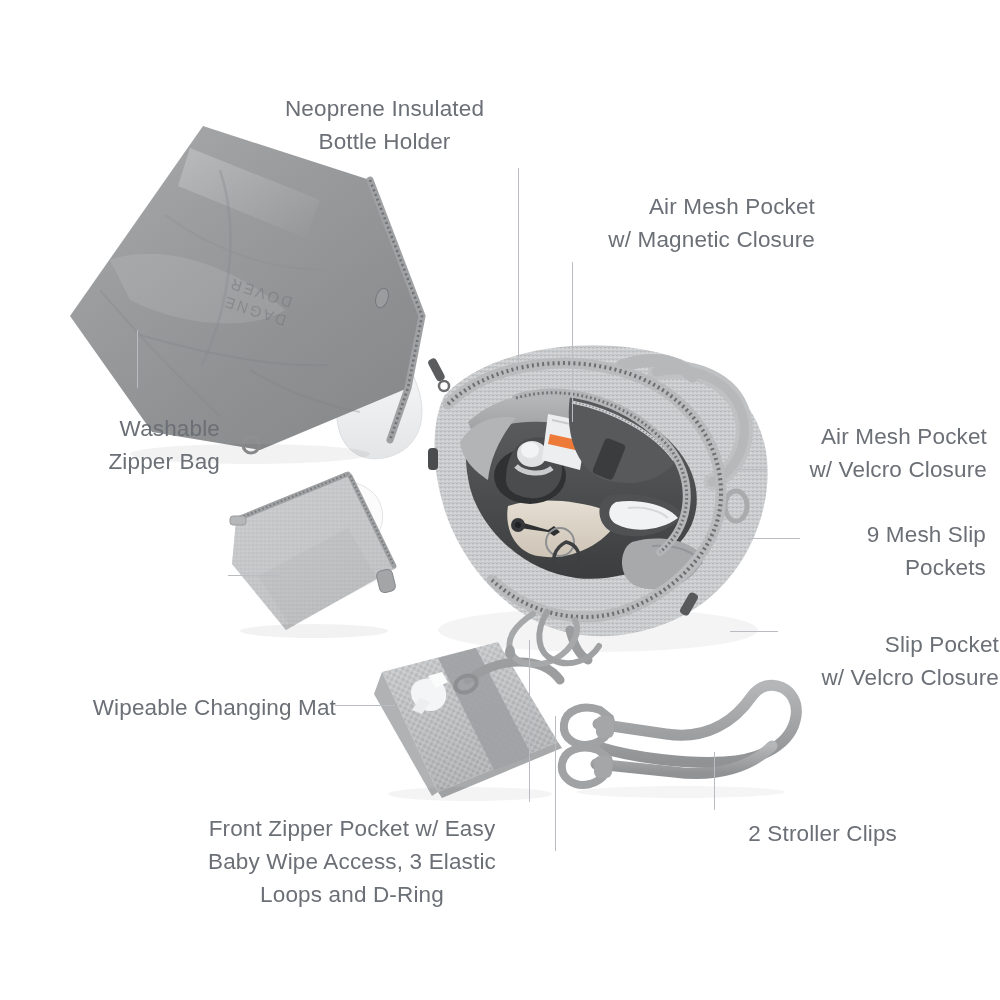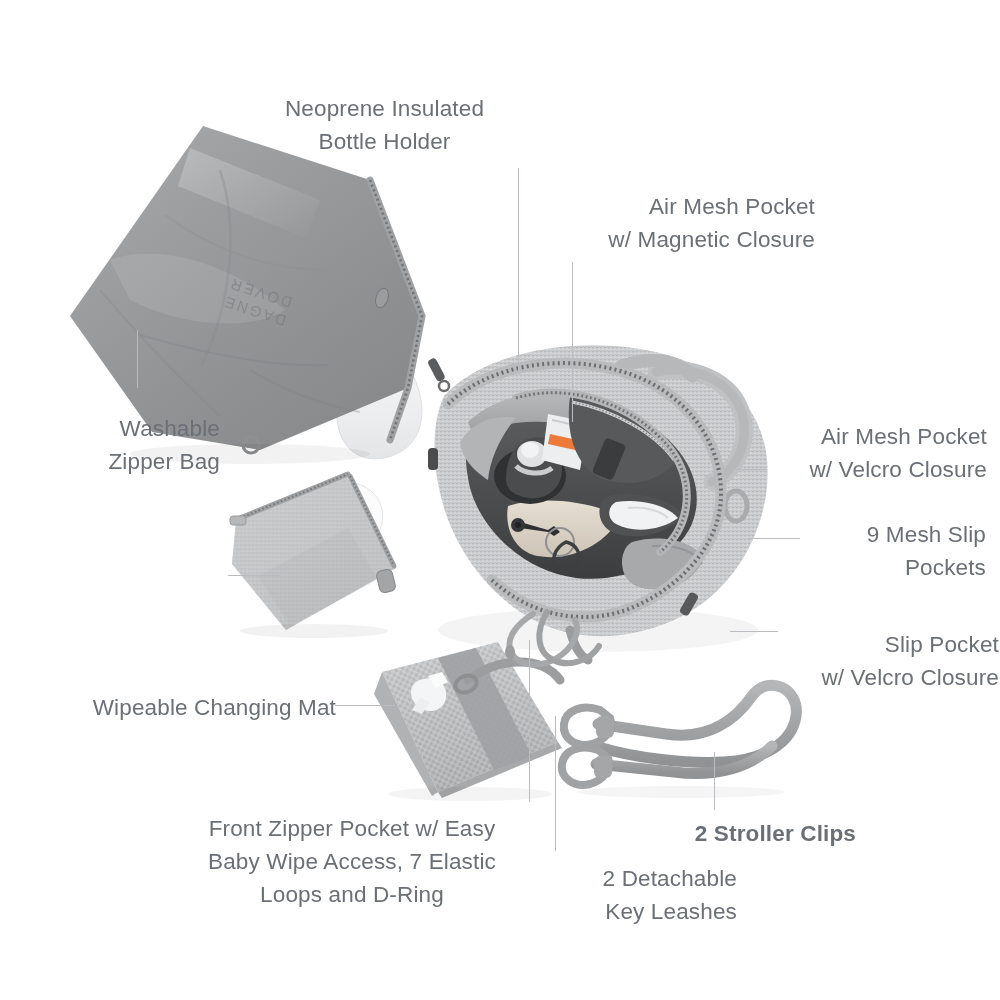--- a/index.html
+++ b/index.html
@@ -350,22 +350,20 @@
 
   <div class="label left-al" style="left:806px;top:518px;width:180px;">9 Mesh Slip
 Pockets</div>
 
 
   <div class="label left-al" style="left:784px;top:628px;width:215px;">Slip Pocket
 w/ Velcro Closure</div>
 
   <div class="label left-al" style="left:58px;top:691px;width:270px;margin-left:8px;">Wipeable Changing Mat</div>
 
-  <div class="label left-al" style="left:666px;top:817px;width:190px;font-weight:bold;">2 Stroller Clips</div>
+  <div class="label left-al" style="left:707px;top:817px;width:190px;">2 Stroller Clips</div>
 
   <div class="label right-al" style="left:192px;top:812px;width:320px;">Front Zipper Pocket w/ Easy
-Baby Wipe Access, 7 Elastic
+Baby Wipe Access, 3 Elastic
 Loops and D-Ring</div>
 
-  <div class="label left-al" style="left:547px;top:862px;width:190px;">2 Detachable
-Key Leashes</div>
 
 </div>
 
 </body></html>

